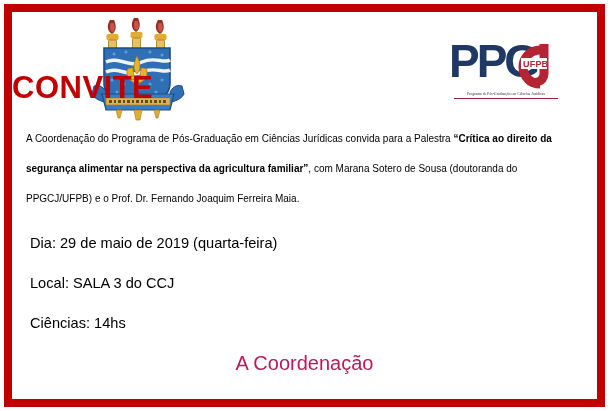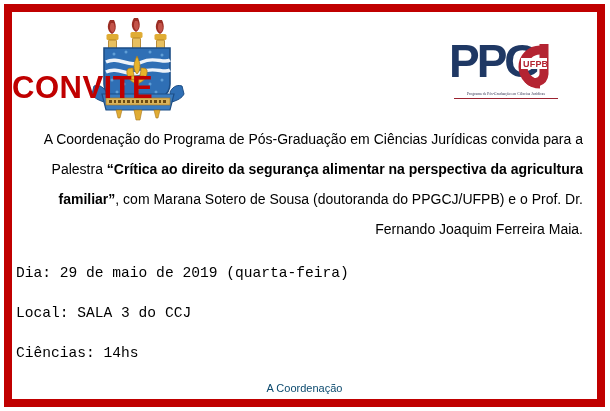--- a/index.html
+++ b/index.html
@@ -87,46 +87,45 @@
     white-space: nowrap;
     overflow: hidden;
     font-family: "Liberation Serif", serif;
     border-bottom: 0.8px solid #9b2230;
     padding-bottom: 1px;
   }
 
   
   #body-text {
     margin: 0 14px;
-    font-size: 14px;
+    font-size: 10px;
     line-height: 30px;
     color: #000000;
-    text-align: right;
+    text-align: left;
   }
   #body-text .b {
     font-weight: bold;
   }
 
   #details {
-    margin: 18px 0 0 4px;
-    font-family: Liberation Mono, monospace;
+    margin: 18px 0 0 18px;
   }
   .detail-line {
     font-size: 14.6px;
     line-height: 22px;
     color: #000000;
     margin-bottom: 18px;
     text-align: left;
   }
 
   #signature {
     margin-top: 8px;
     text-align: center;
-    font-size: 11px;
-    color: #0c4a6e;
+    font-size: 20px;
+    color: #be185d;
   }
 </style>
 </head>
 <body>
 
 <div id="invite-card">
   <div id="invite-frame">
 
     <div id="header-row">
 

